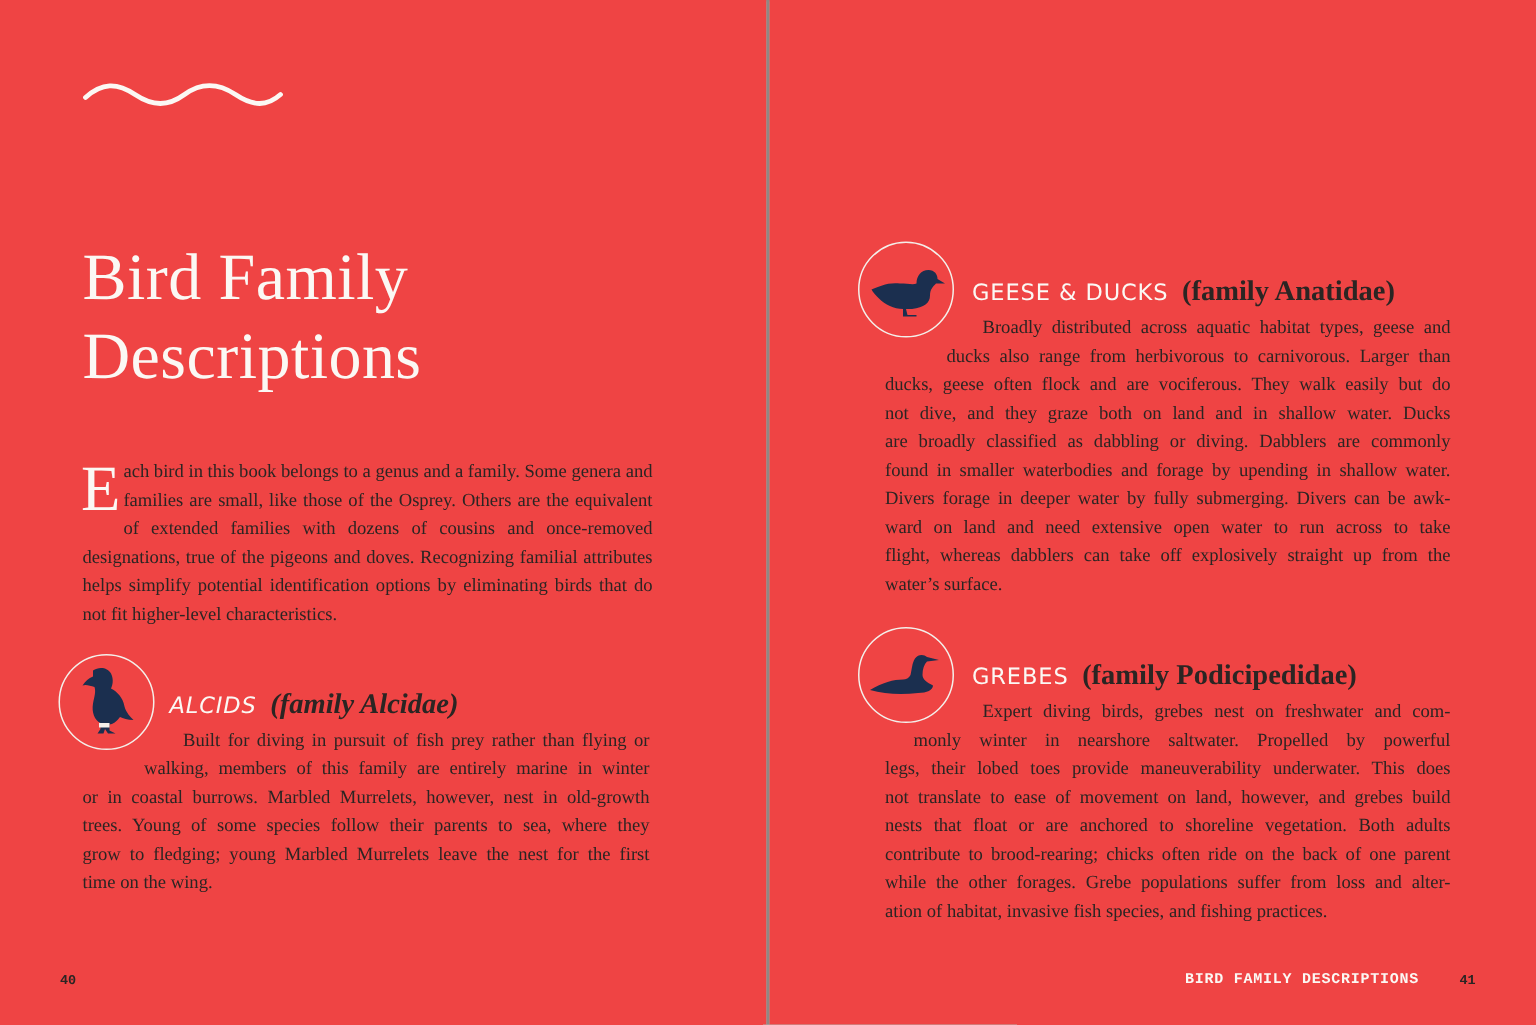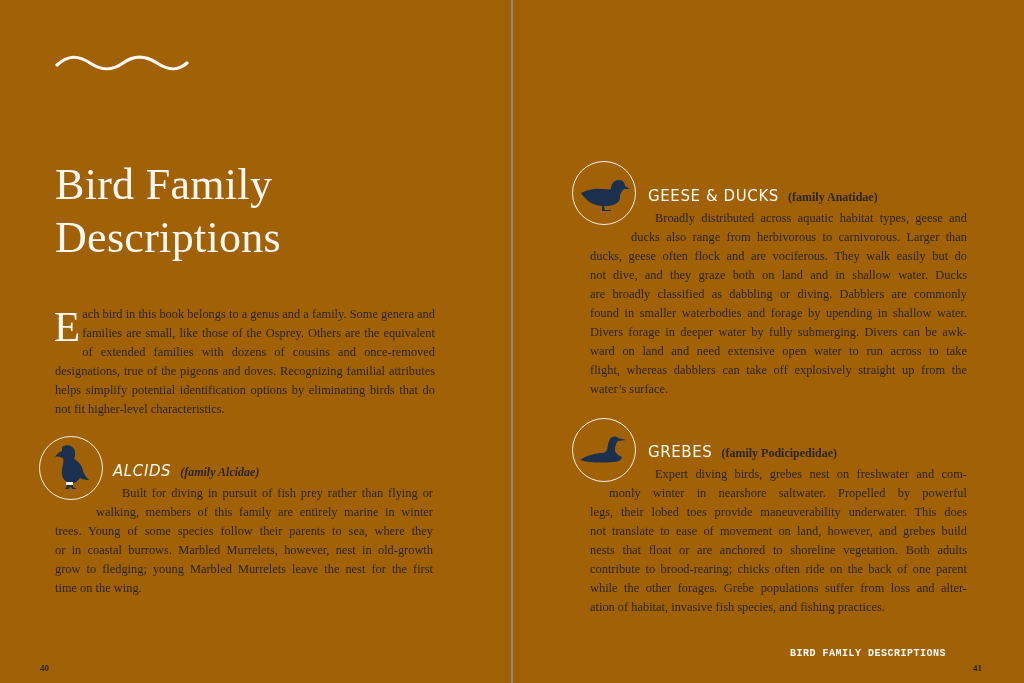--- a/index.html
+++ b/index.html
@@ -3,21 +3,21 @@
 <meta charset="utf-8">
 <style>
   html, body { margin: 0; padding: 0; }
   body {
     width: 1024px; height: 683px; overflow: hidden;
     background: #bab0ad;
     font-family: "Liberation Serif", "DejaVu Serif", serif;
     position: relative;
   }
   .spread { position: absolute; inset: 0; }
-  .page { position: absolute; top: 0; height: 683px; background: #a16207; }
+  .page { position: absolute; top: 0; height: 683px; background: #ef4444; }
   .page.left { left: 0; width: 511px; }
   .page.right { left: 513px; width: 511px; }
   .gutter { position: absolute; left: 511px; top: 0; width: 2px; height: 683px; background: #8f8784; }
   .top-edge { position: absolute; left: 0; top: 0; width: 1024px; height: 1px; background: #a39a97; }
 
   .wave { position: absolute; left: 54px; top: 52px; width: 136px; height: 22px; }
 
   .title {
     position: absolute; left: 55px; top: 158px;
     color: #fbf8f4; font-size: 44px; line-height: 53px; font-weight: normal;
@@ -43,27 +43,27 @@
     border: 1.5px solid #f4efea; box-sizing: border-box;
   }
   .badge svg { position: absolute; inset: 0; margin: auto; }
   .sec-head {
     position: absolute; white-space: nowrap; margin: 0; font-weight: normal;
   }
   .sec-name {
     font-family: "DejaVu Sans", "Liberation Sans", sans-serif;
     color: #fbf8f4; font-size: 15px; letter-spacing: 0.6px;
   }
-  .sec-family { color: #2b2523; font-size: 12px; font-weight: bold; margin-left: 3px; }
+  .sec-family { color: #2b2523; font-size: 19px; font-weight: bold; margin-left: 3px; }
   .sec-body { position: absolute; margin: 0; }
   .sec-body .l { display: block; text-align: justify; text-align-last: justify; }
   .sec-body .l.last { text-align-last: left; }
 
   .folio {
-    position: absolute; top: 663px; font-family: Liberation Serif, serif;
+    position: absolute; top: 649px; font-family: Liberation Mono, monospace;
     font-size: 9px; font-weight: bold; color: #2b2523;
   }
   .running-head {
     position: absolute; top: 648px; left: 790px;
     font-family: Liberation Mono, monospace;
     font-size: 10px; color: #fbf8f4; letter-spacing: 0.5px; font-weight: bold;
   }
 </style>
 </head>
 <body>
@@ -92,22 +92,22 @@
           <rect x="15" y="39" width="7" height="3" fill="#f4efea"></rect>
         </svg>
       </div>
       <h2 class="sec-head" style="left:113px;top:455px;font-style:italic;">
         <span class="sec-name">ALCIDS</span>
         <span class="sec-family">(family Alcidae)</span>
       </h2>
       <div class="sec-body body-text" style="left:55px;top:484px;width:378px;">
         <span class="l" style="margin-left:67px;">Built for diving in pursuit of fish prey rather than flying or</span>
         <span class="l" style="margin-left:41px;">walking, members of this family are entirely marine in winter</span>
+        <span class="l">or in coastal burrows. Marbled Murrelets, however, nest in old-growth</span>
         <span class="l">trees. Young of some species follow their parents to sea, where they</span>
-        <span class="l">or in coastal burrows. Marbled Murrelets, however, nest in old-growth</span>
         <span class="l">grow to fledging; young Marbled Murrelets leave the nest for the first</span>
         <span class="l last">time on the wing.</span>
       </div>
     </div>
 
     <div class="folio" style="left:40px;">40</div>
   </div>
 
   <div class="gutter"></div>
 

